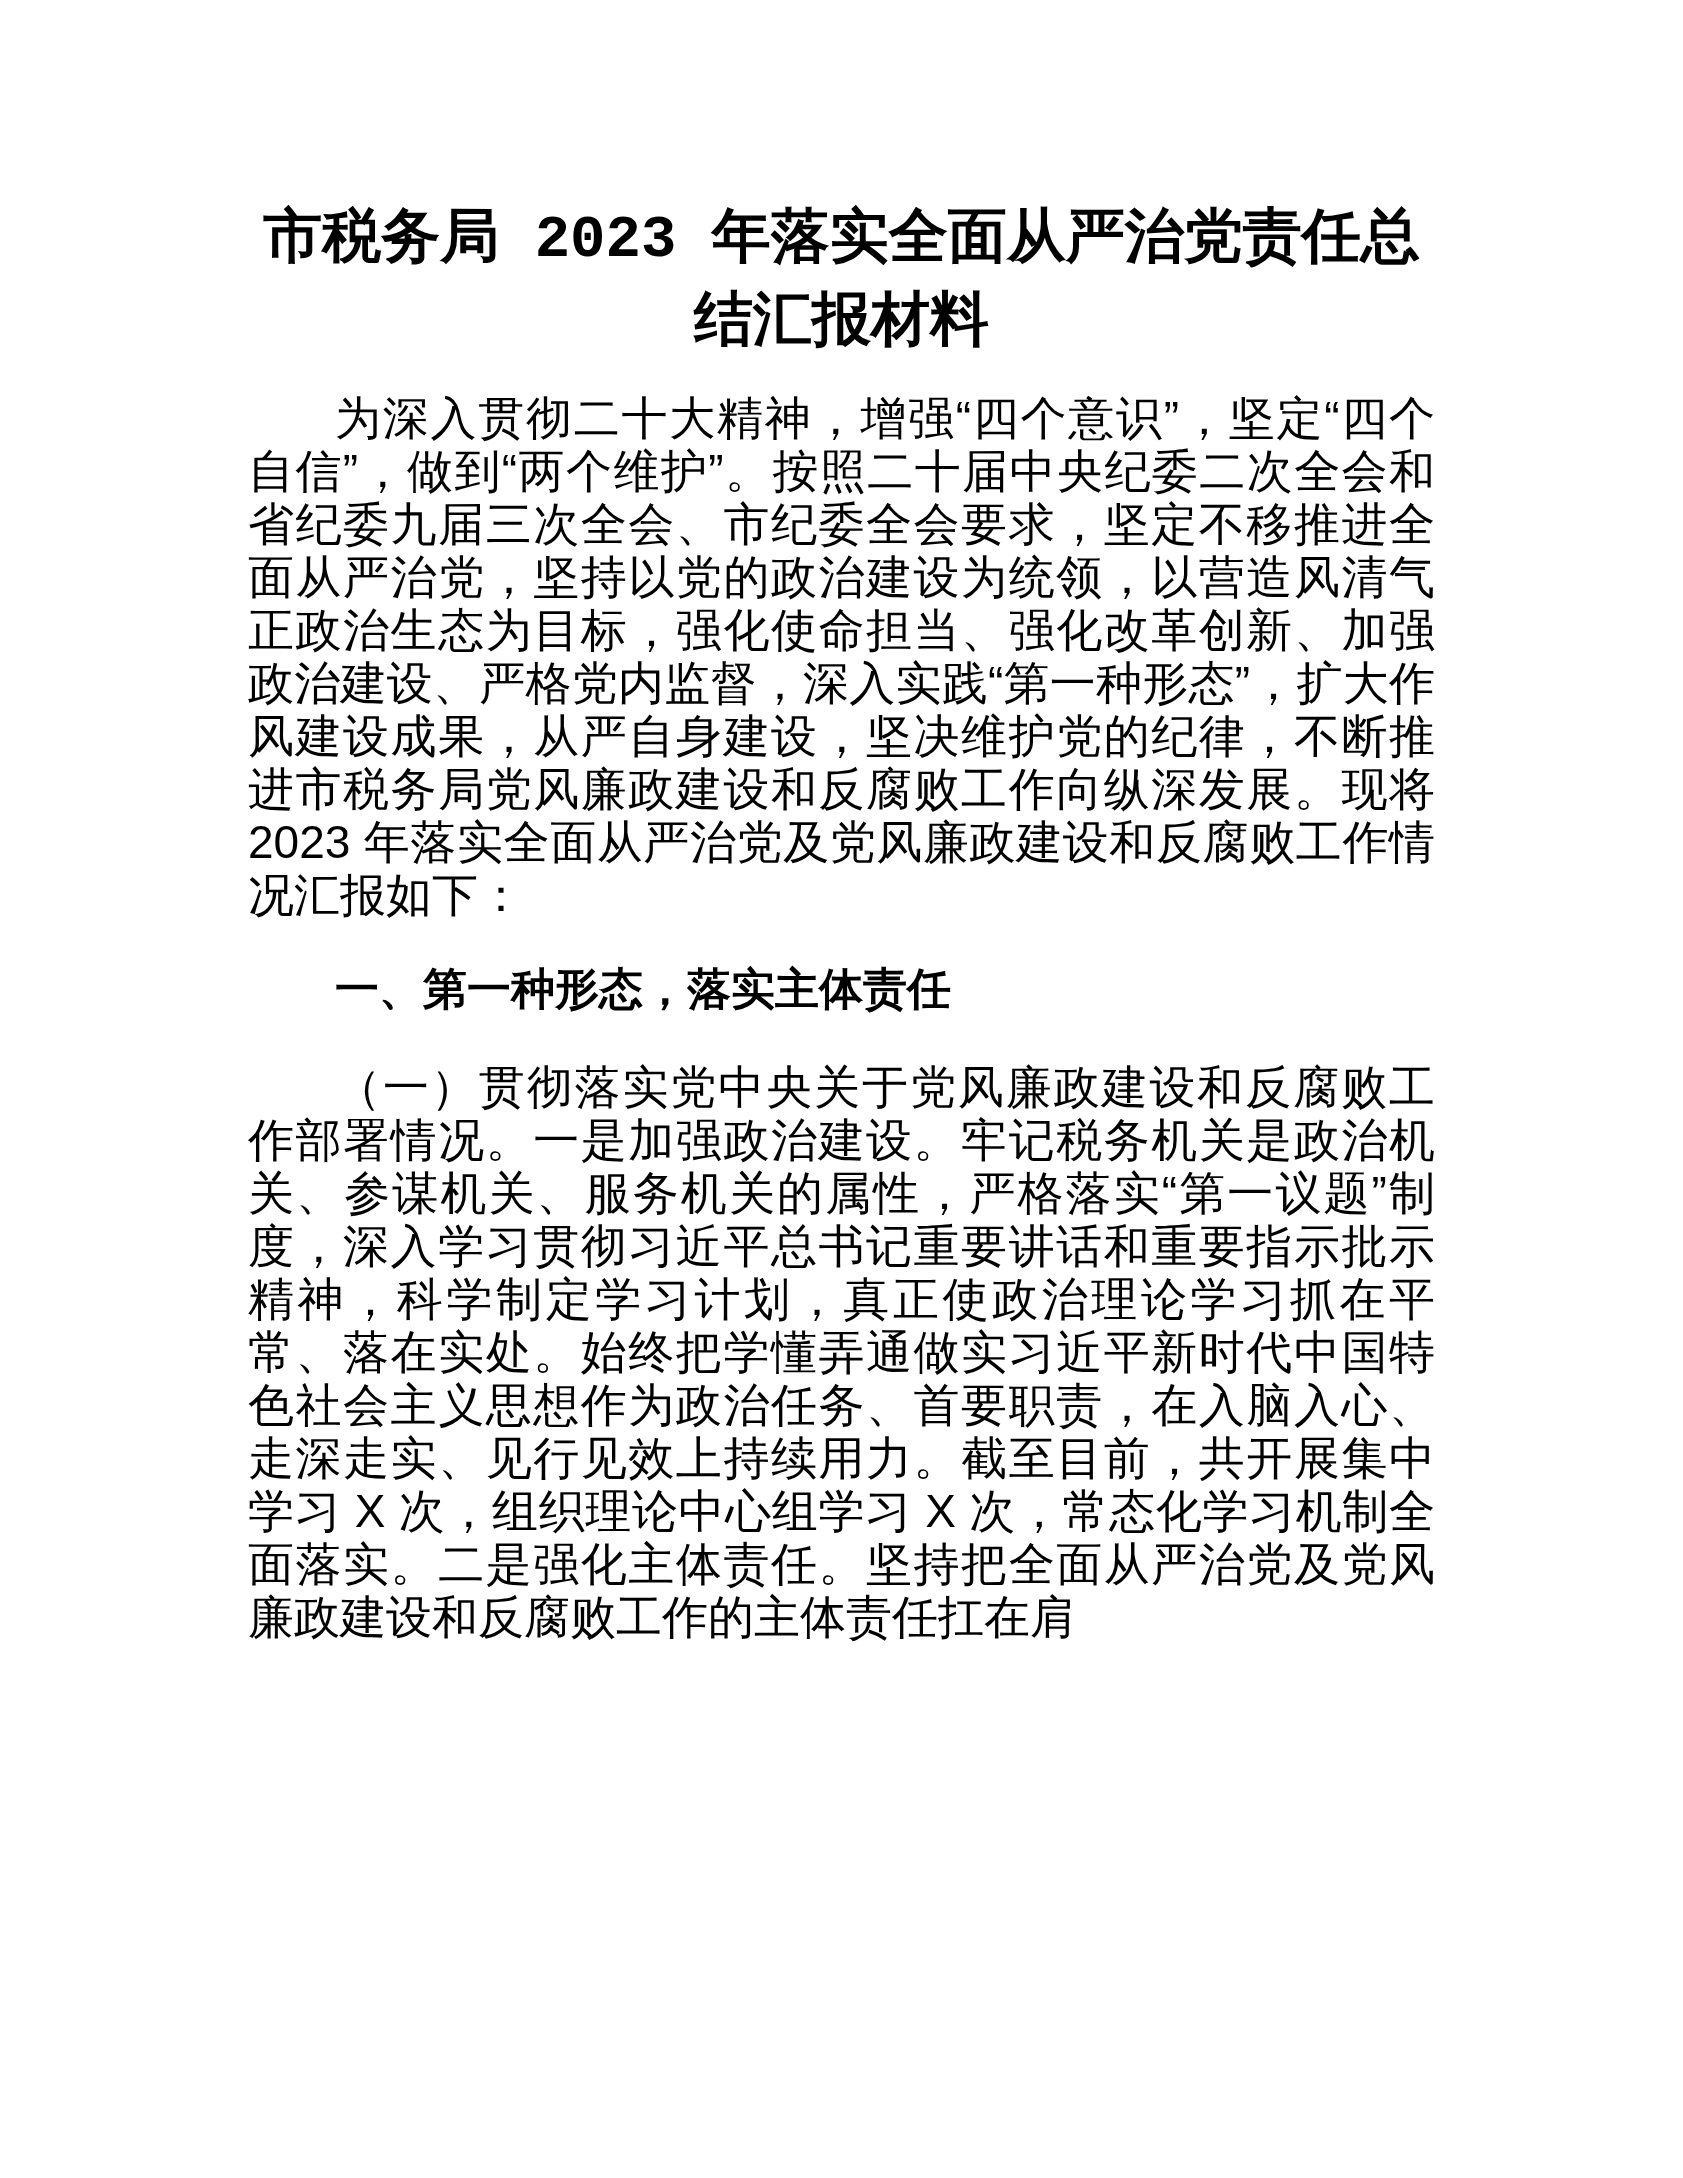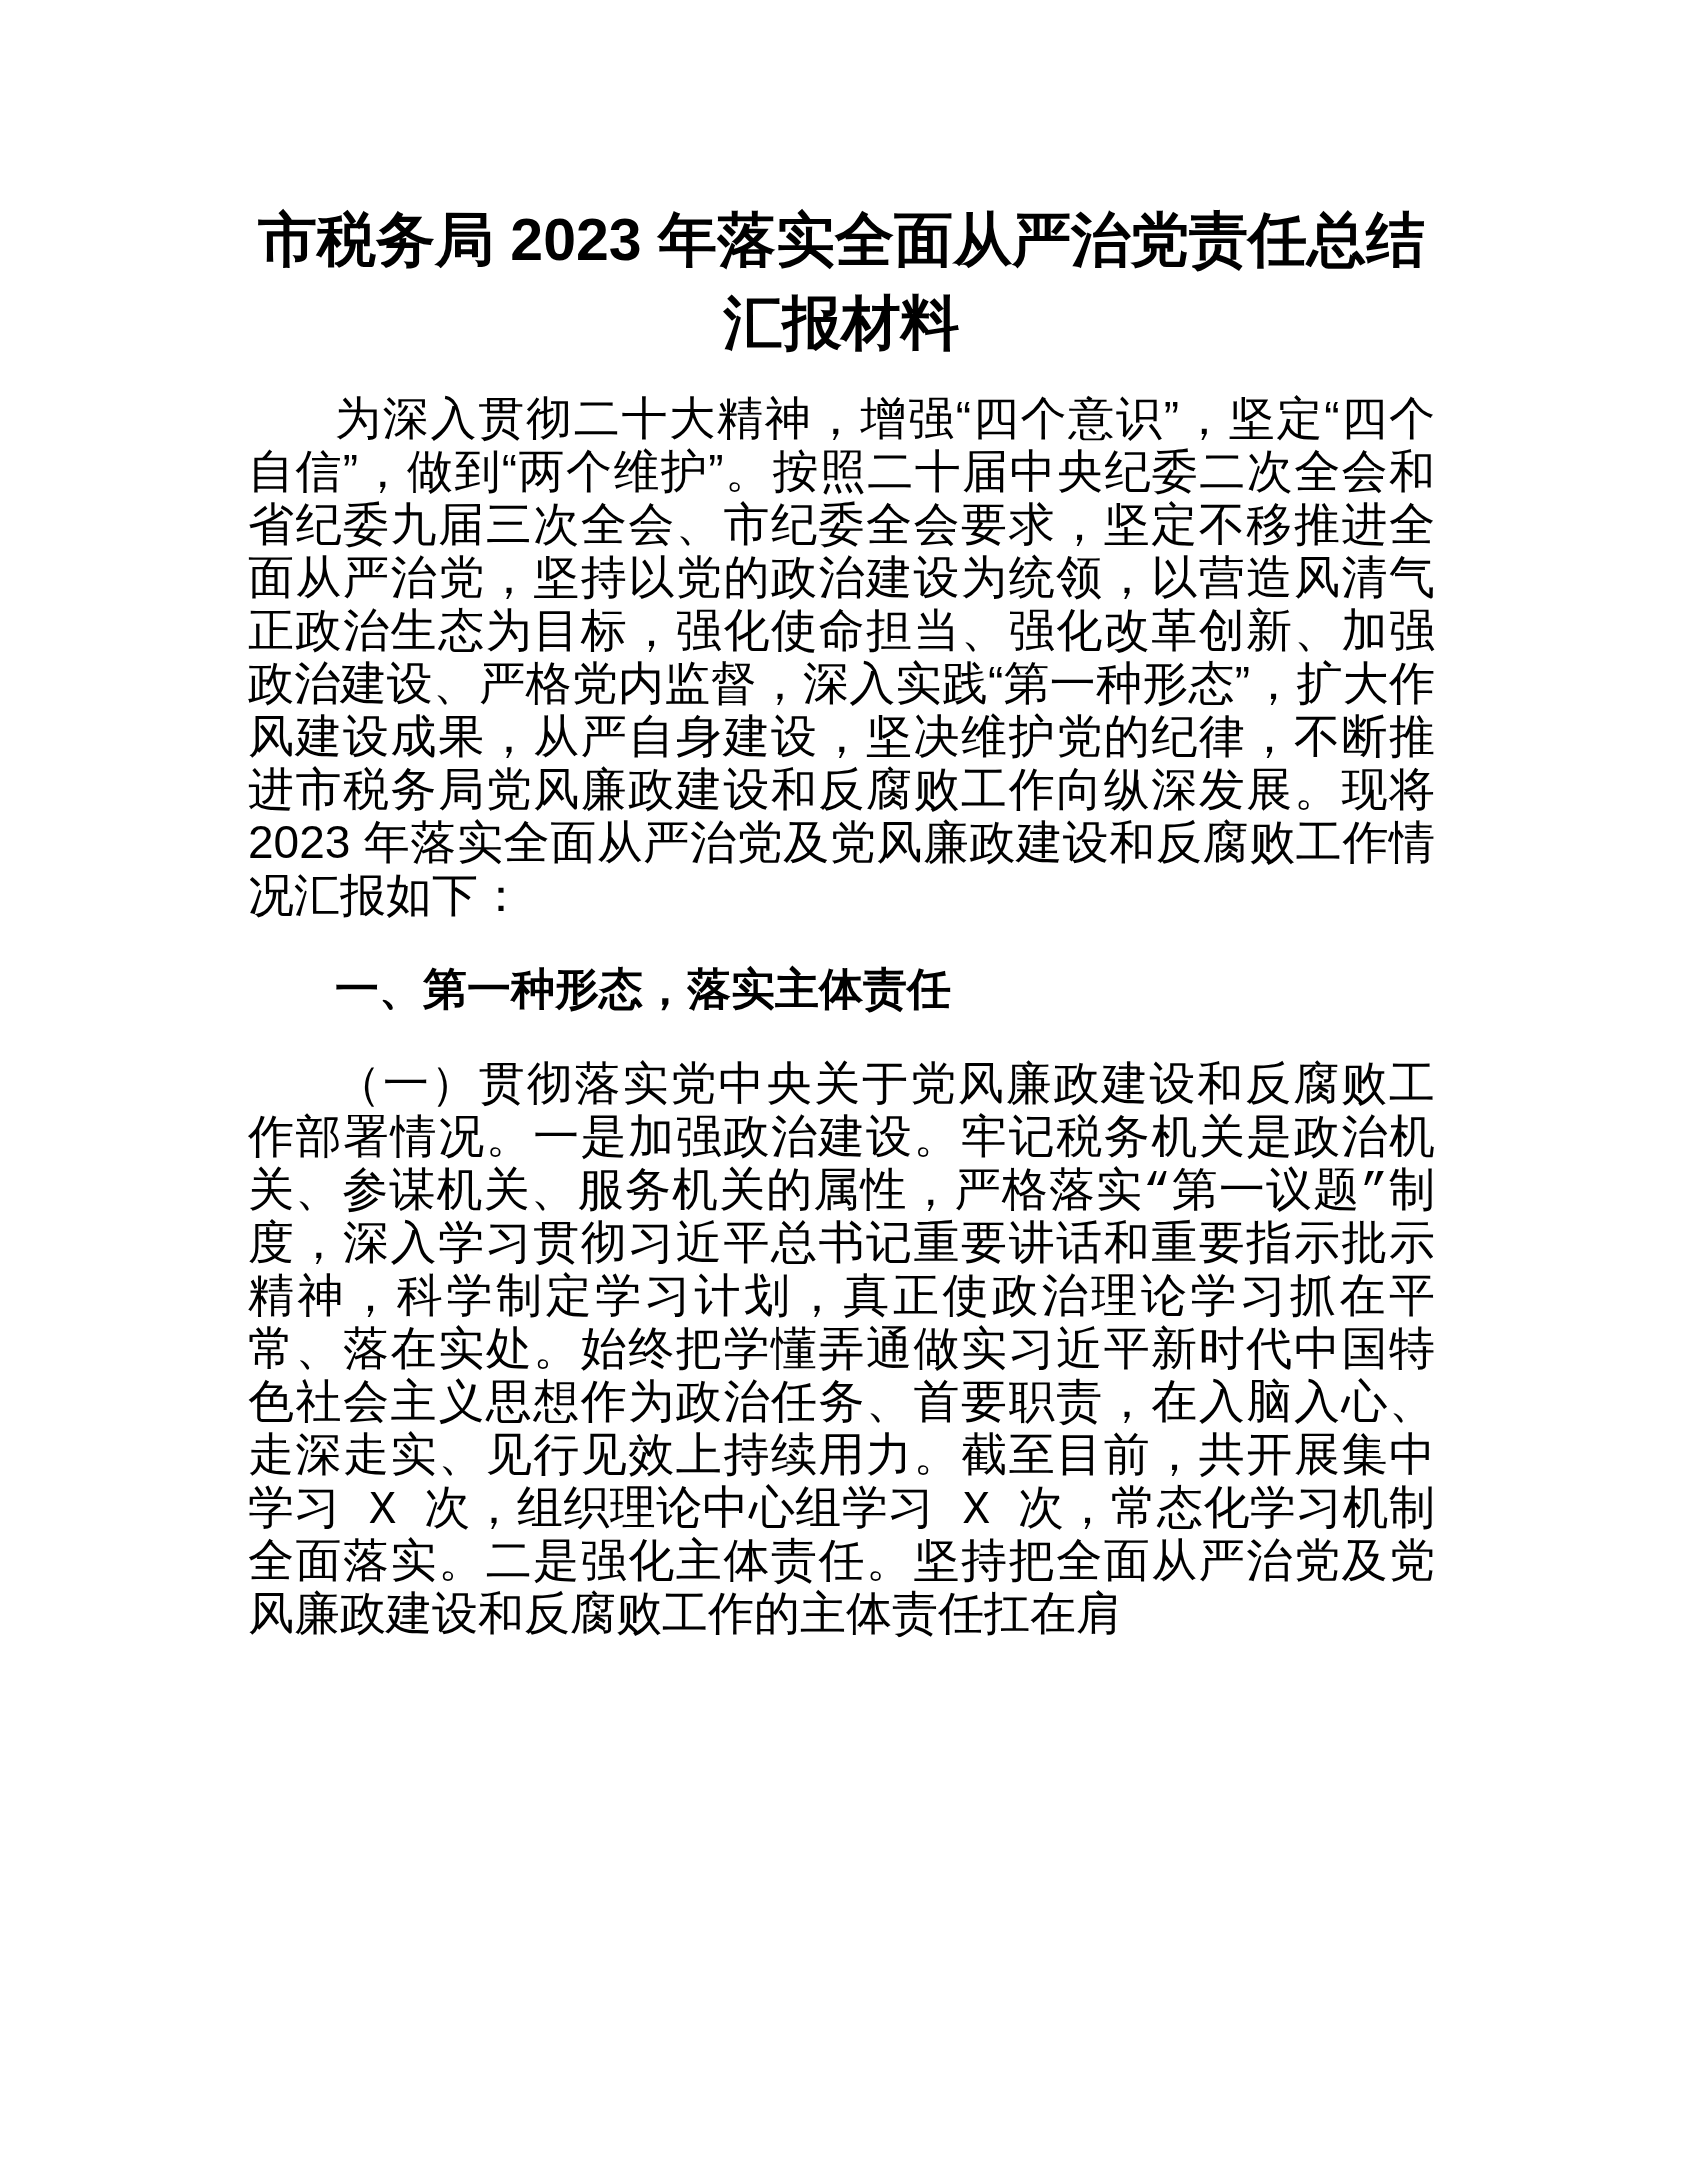--- a/index.html
+++ b/index.html
@@ -19,39 +19,39 @@
   .content {
     padding: 199px 248px 0 248px;
   }
   .doc-title {
     margin: 0;
     font-size: 59px;
     line-height: 83px;
     font-weight: 700;
     text-align: center;
     letter-spacing: 0;
+    font-family: Liberation Mono, monospace;
   }
   .body-para {
     margin: 27px 0 0 0;
     font-size: 46px;
     line-height: 53px;
     text-align: justify;
     text-indent: 87px;
     overflow-wrap: break-word;
   }
   .section-heading {
     margin: 30px 0 0 0;
     font-size: 44px;
     line-height: 73px;
     font-weight: 700;
     text-indent: 87px;
   }
   .section-heading + .body-para {
     margin-top: 36px;
-    font-family: Liberation Mono, monospace;
   }
 </style>
 </head>
 <body>
 
 <div class="page">
   <div class="content">
     <h1 class="doc-title">市税务局 2023 年落实全面从严治党责任总结汇报材料</h1>
     <p class="body-para">为深入贯彻二十大精神，增强“四个意识”，坚定“四个自信”，做到“两个维护”。按照二十届中央纪委二次全会和省纪委九届三次全会、市纪委全会要求，坚定不移推进全面从严治党，坚持以党的政治建设为统领，以营造风清气正政治生态为目标，强化使命担当、强化改革创新、加强政治建设、严格党内监督，深入实践“第一种形态”，扩大作风建设成果，从严自身建设，坚决维护党的纪律，不断推进市税务局党风廉政建设和反腐败工作向纵深发展。现将 2023 年落实全面从严治党及党风廉政建设和反腐败工作情况汇报如下：</p>
     <h2 class="section-heading">一、第一种形态，落实主体责任</h2>

